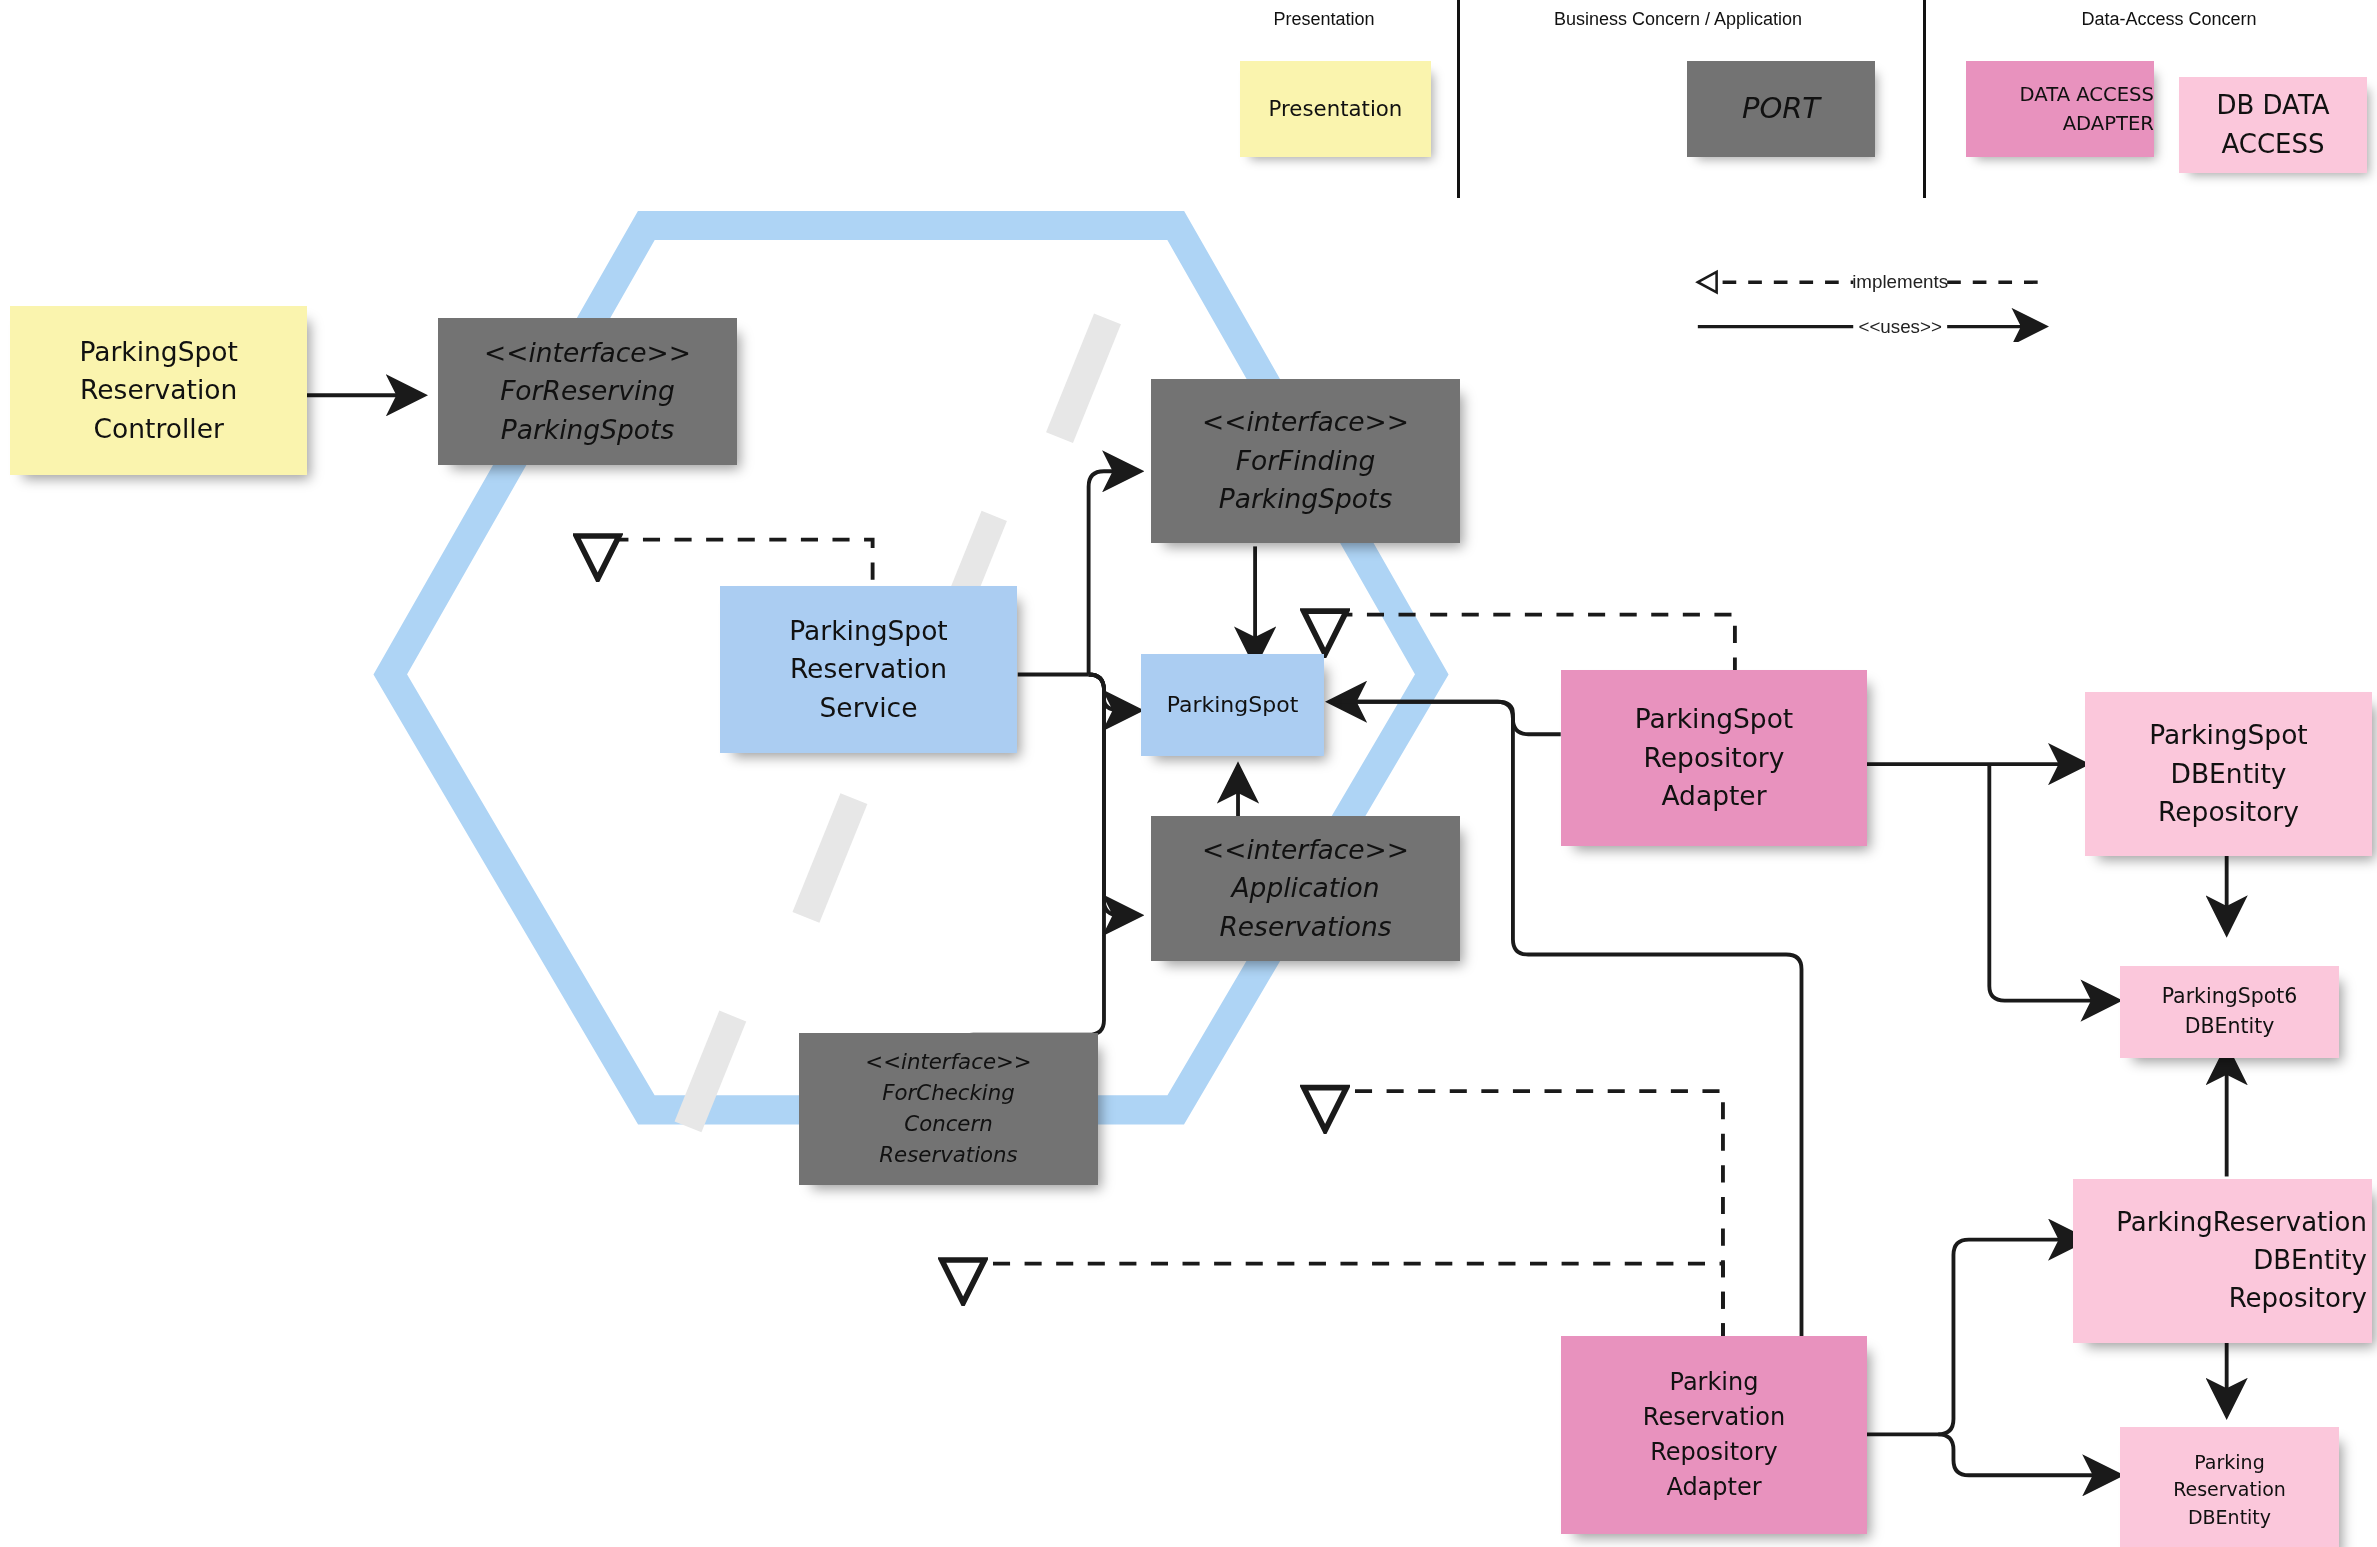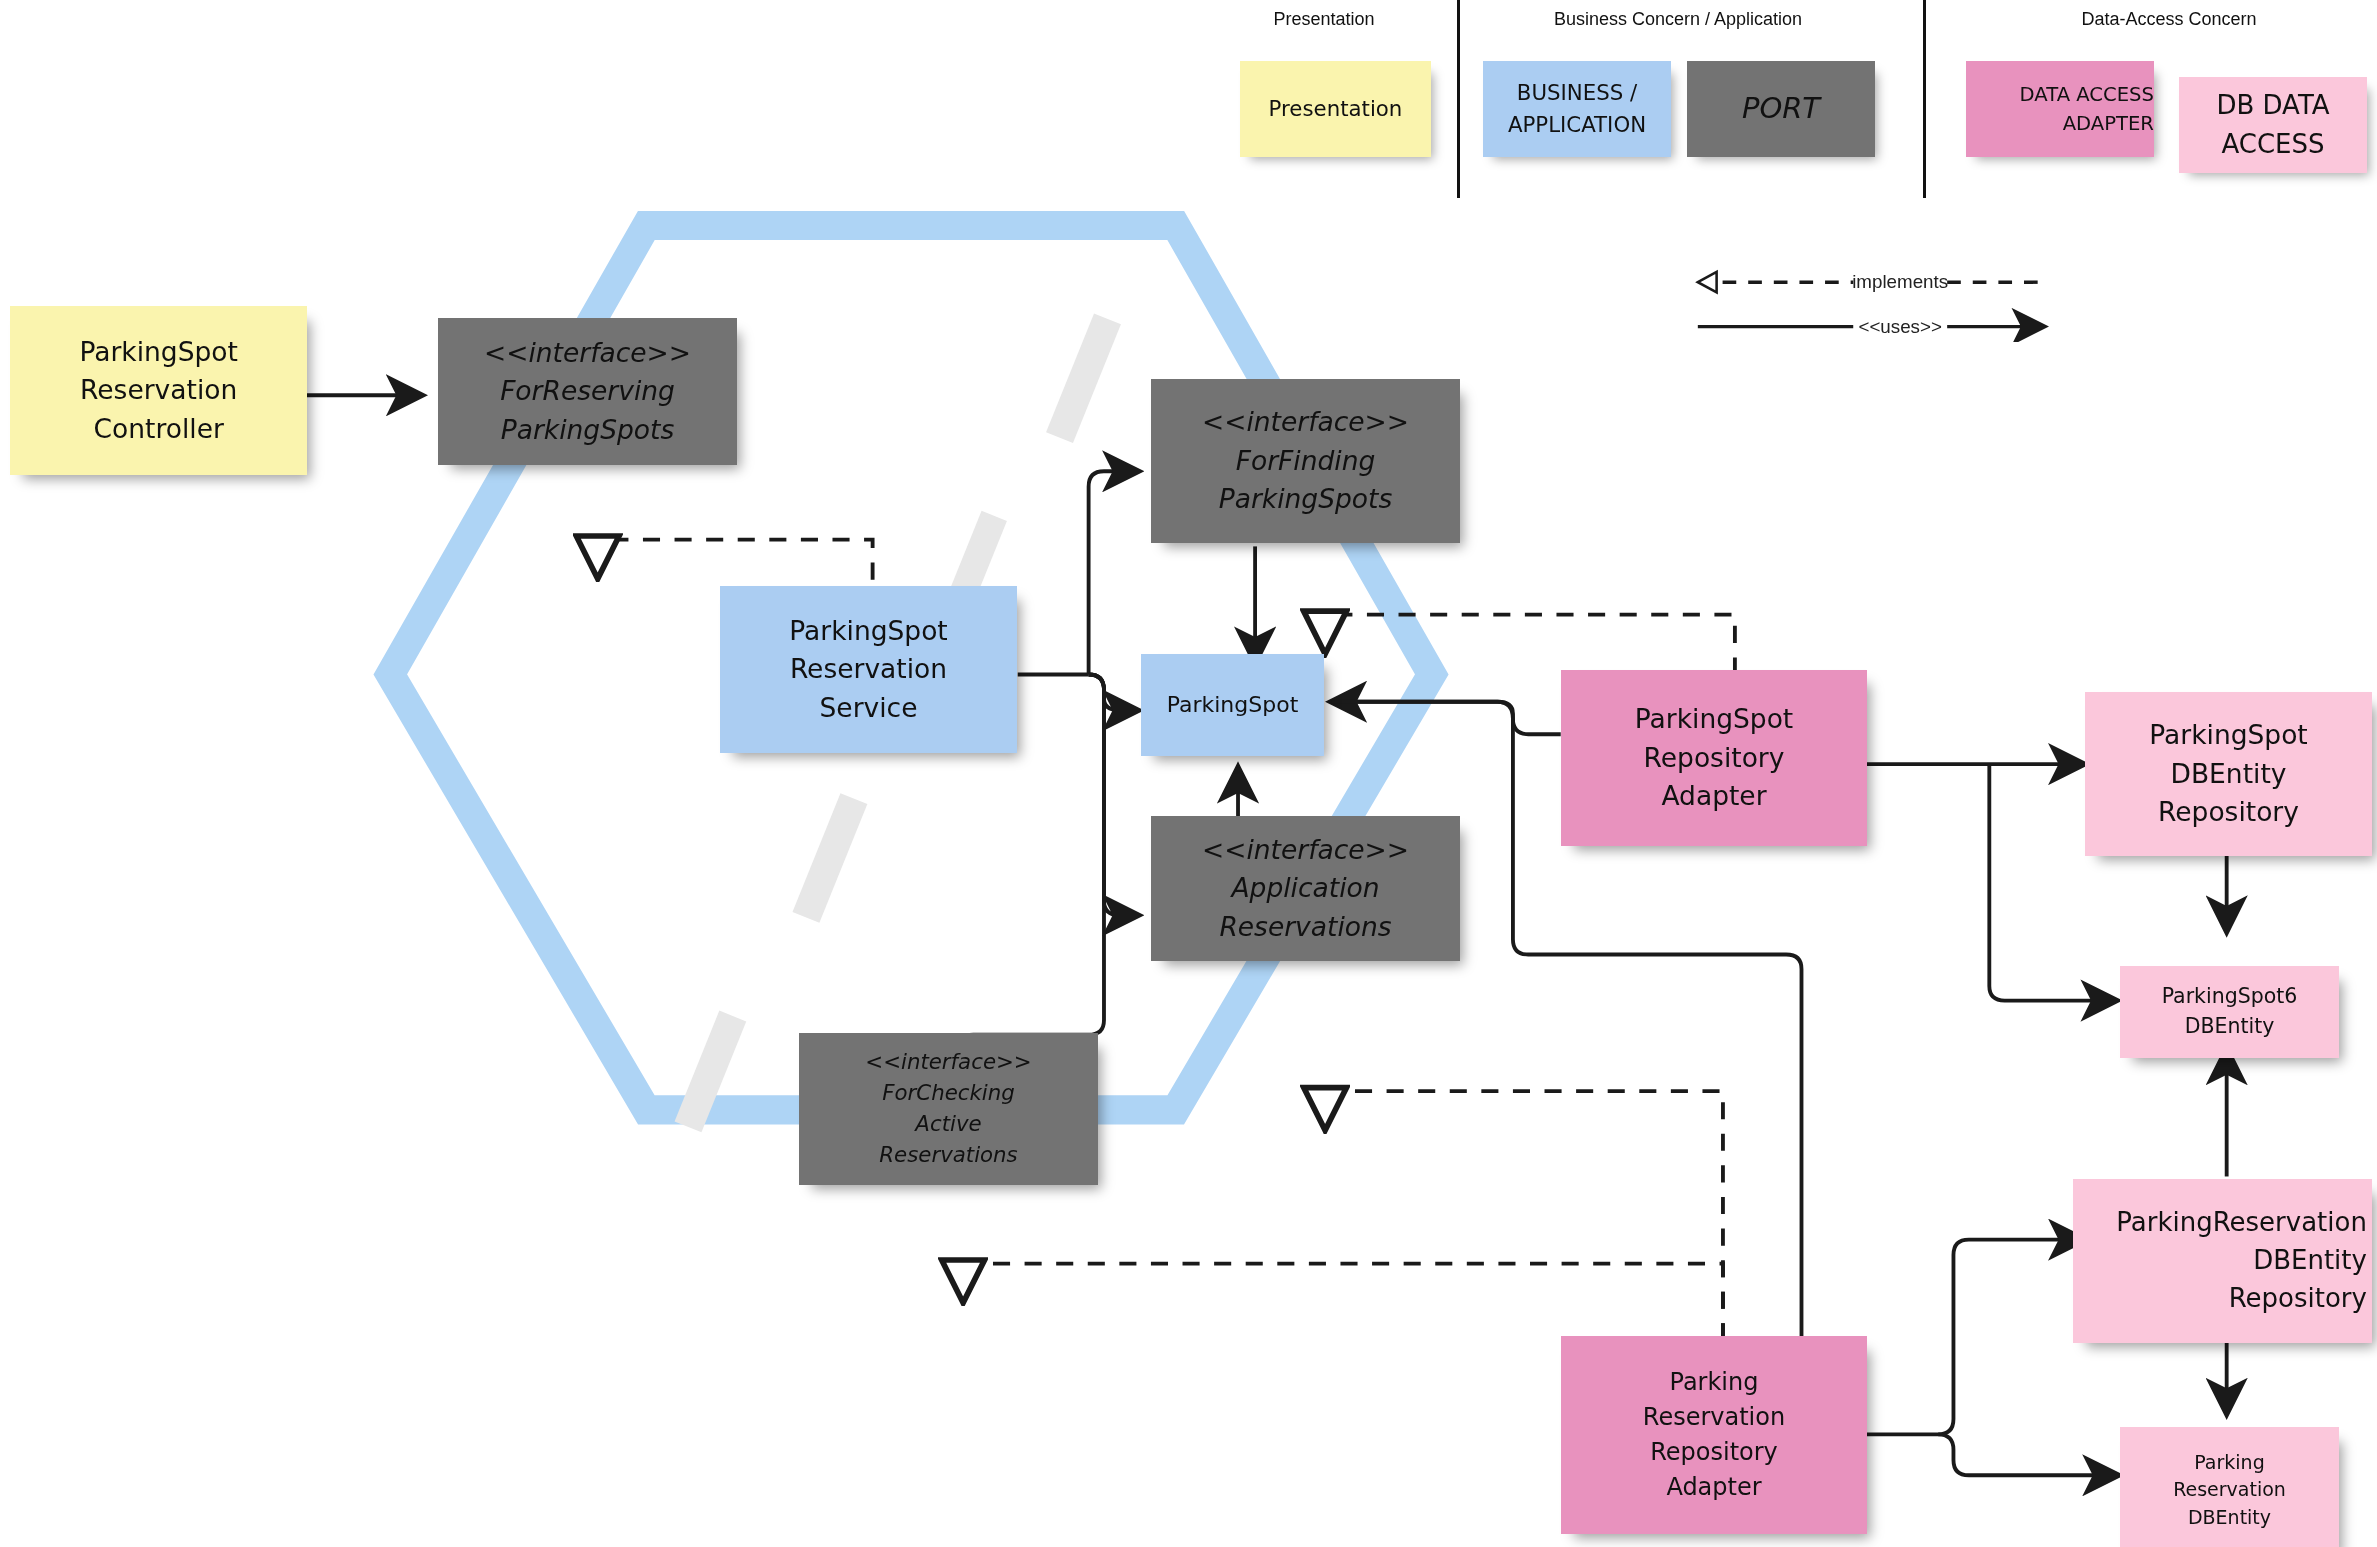--- a/index.html
+++ b/index.html
@@ -135,24 +135,20 @@
     <span>Data-Access Concern</span>
   </div>
 
   <div class="legend-div" style="left:1457px;top:0px;height:198px;"></div>
   <div class="legend-div" style="left:1923px;top:0px;height:198px;"></div>
 
   <div class="legend-note yellow" style="left:1240px;top:61px;width:191px;height:96px;font-size:21.3px;">
     <span class="ln">Presentation</span>
   </div>
 
-  <div class="legend-note lblue" style="left:1483px;top:61px;width:188px;height:96px;font-size:21.3px;">
-    <span class="ln">BUSINESS /</span>
-    <span class="ln">APPLICATION</span>
-  </div>
 
   <div class="legend-note cyan" style="left:1687px;top:61px;width:188px;height:96px;font-size:29px;">
     <span class="ln">PORT</span>
   </div>
 
   <div class="legend-note dpink" style="left:1966px;top:61px;width:188px;height:96px;font-size:19.6px;align-items:flex-end;">
     <span class="ln">DATA ACCESS</span>
     <span class="ln">ADAPTER</span>
   </div>
 
@@ -212,21 +208,21 @@
 
   <div class="note cyan" style="left:1151px;top:816px;width:309px;height:145px;font-size:26.5px;">
     <span class="ln">&lt;&lt;interface&gt;&gt;</span>
     <span class="ln">Application</span>
     <span class="ln">Reservations</span>
   </div>
 
   <div class="note cyan" style="left:799px;top:1033px;width:299px;height:152px;font-size:21.3px;">
     <span class="ln">&lt;&lt;interface&gt;&gt;</span>
     <span class="ln">ForChecking</span>
-    <span class="ln">Active</span>
+    <span class="ln">Concern</span>
     <span class="ln">Reservations</span>
   </div>
 
   <div class="note dpink" style="left:1561px;top:670px;width:306px;height:176px;font-size:26.5px;">
     <span class="ln">ParkingSpot</span>
     <span class="ln">Repository</span>
     <span class="ln">Adapter</span>
   </div>
 
   <div class="note dpink" style="left:1561px;top:1336px;width:306px;height:198px;font-size:24px;">

